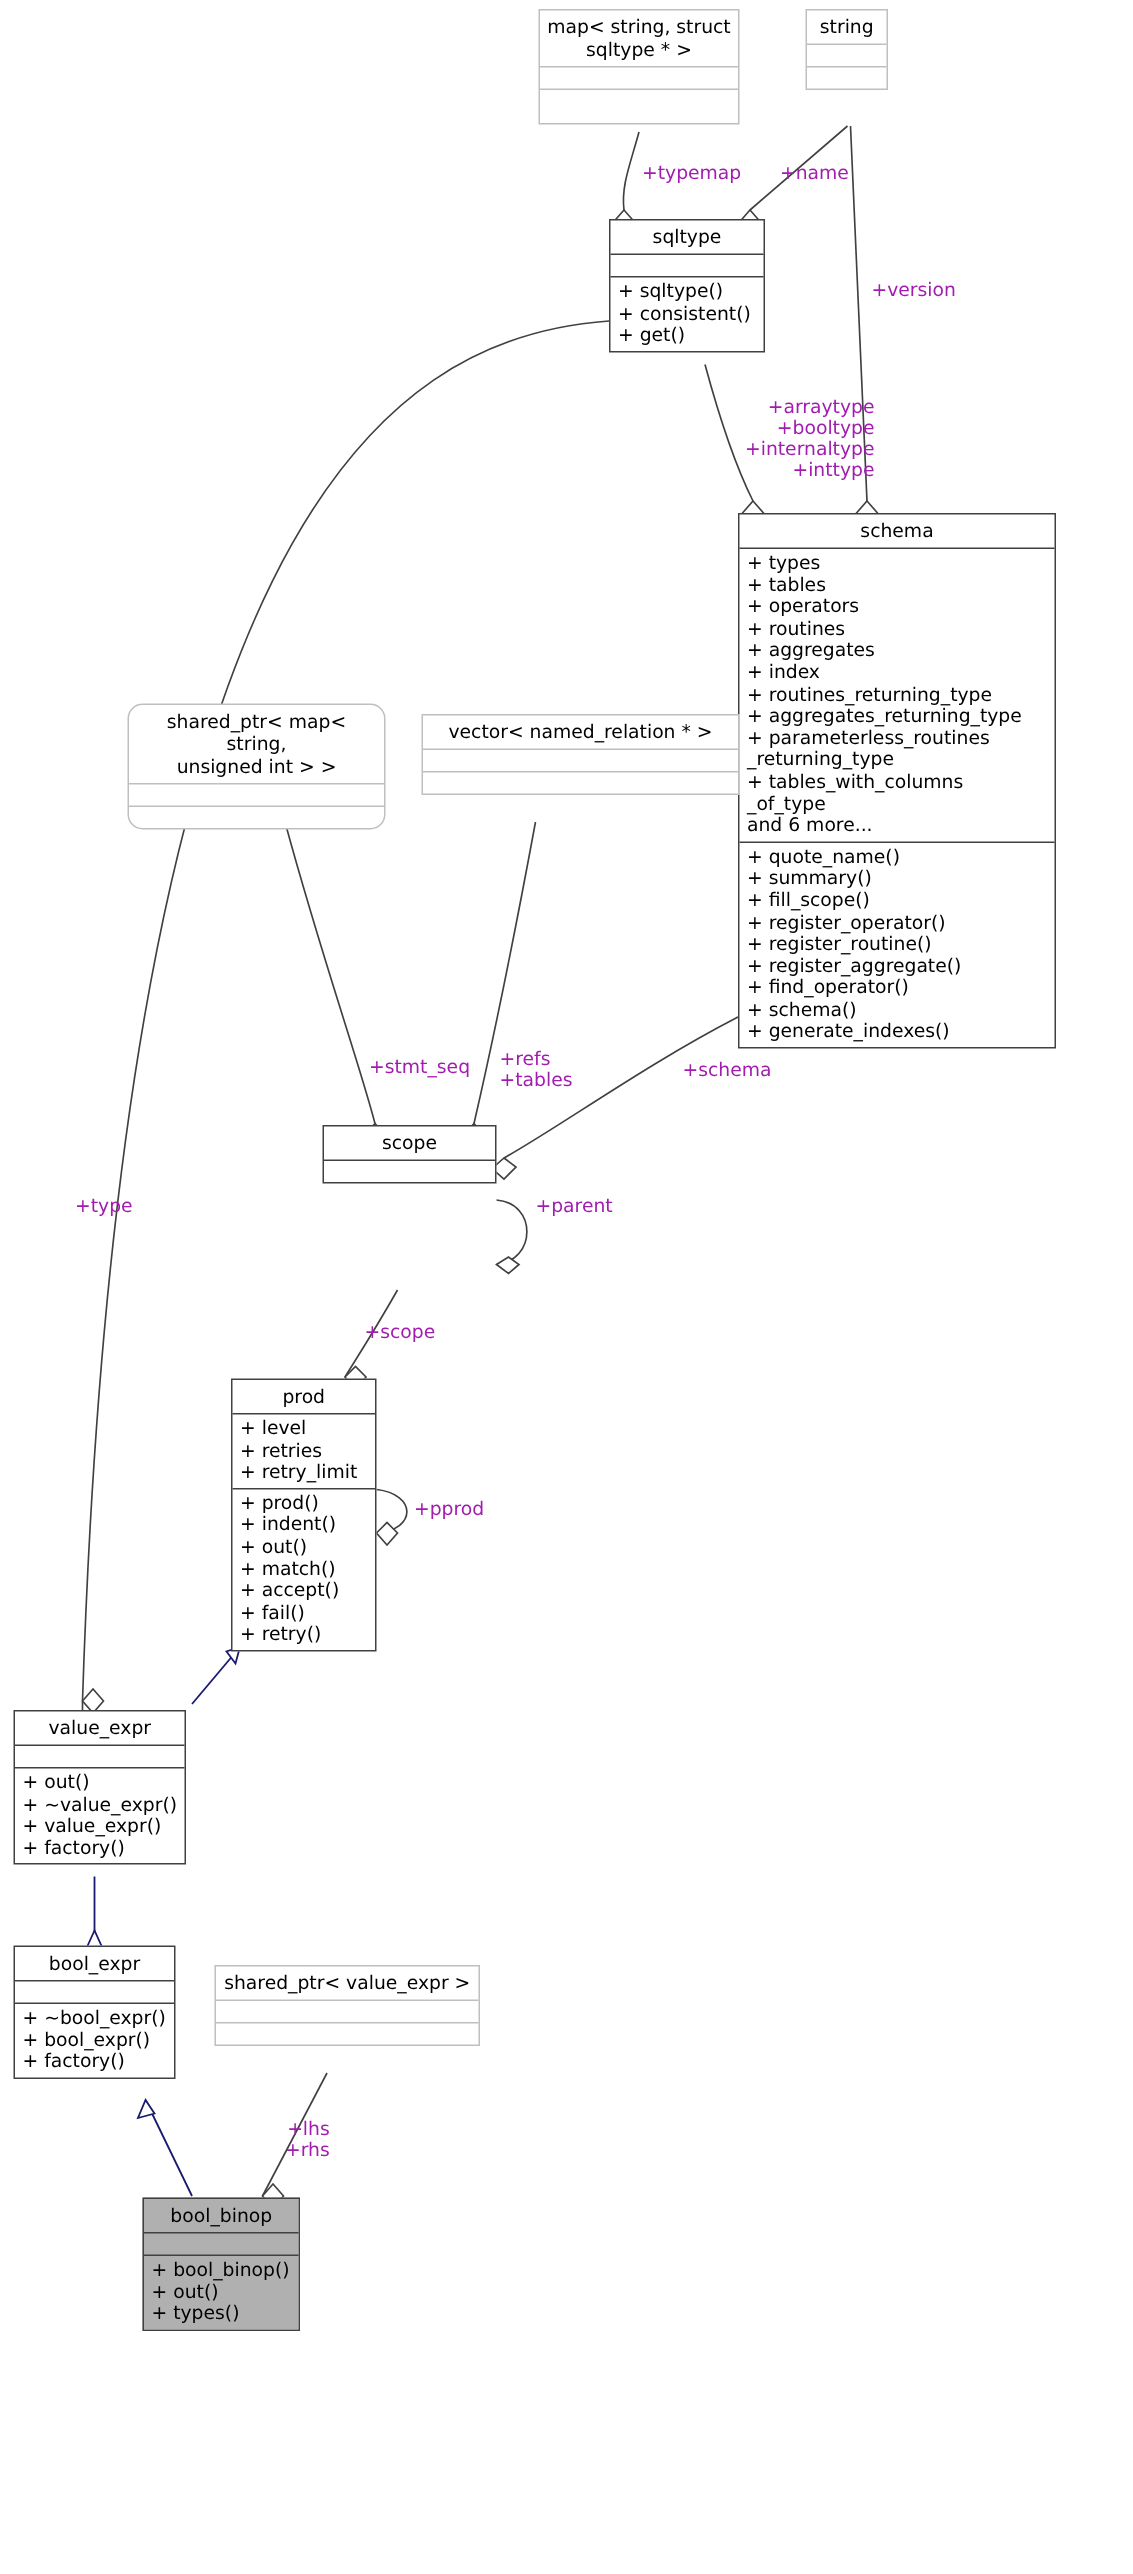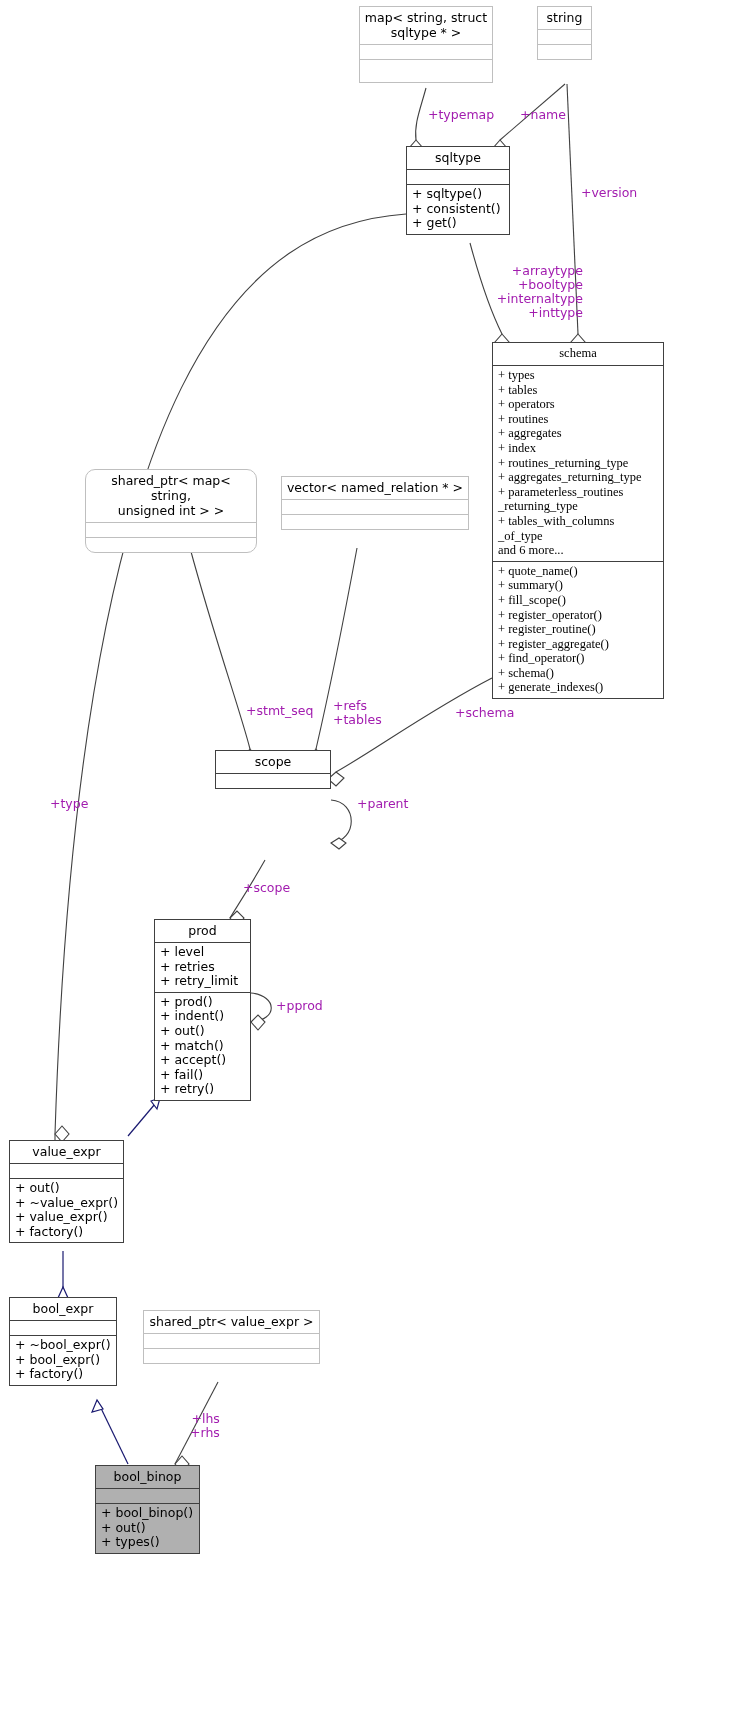--- a/index.html
+++ b/index.html
@@ -118,21 +118,21 @@
   </div>
 
   <div class="node solid" style="left:406px;top:146px;width:104px;">
     <div class="band title">sqltype</div>
     <div class="band empty"></div>
     <div class="band members">+ sqltype()
 + consistent()
 + get()</div>
   </div>
 
-  <div class="node solid" style="left:492px;top:342px;width:172px;font-family:Liberation Serif, serif;">
+  <div class="node solid" style="left:492px;top:342px;width:212px;">
     <div class="band title">schema</div>
     <div class="band members">+ types
 + tables
 + operators
 + routines
 + aggregates
 + index
 + routines_returning_type
 + aggregates_returning_type
 + parameterless_routines
@@ -151,21 +151,21 @@
 + generate_indexes()</div>
   </div>
 
   <div class="node light" style="left:85px;top:469px;width:172px;border-radius:10px;">
     <div class="band title">shared_ptr&lt; map&lt; string,
 unsigned int &gt; &gt;</div>
     <div class="band empty"></div>
     <div class="band empty"></div>
   </div>
 
-  <div class="node light" style="left:281px;top:476px;width:188px;">
+  <div class="node light" style="left:281px;top:476px;width:212px;">
     <div class="band title">vector&lt; named_relation * &gt;</div>
     <div class="band empty"></div>
     <div class="band empty"></div>
   </div>
 
   <div class="node solid" style="left:215px;top:750px;width:116px;">
     <div class="band title">scope</div>
     <div class="band empty"></div>
   </div>
 

